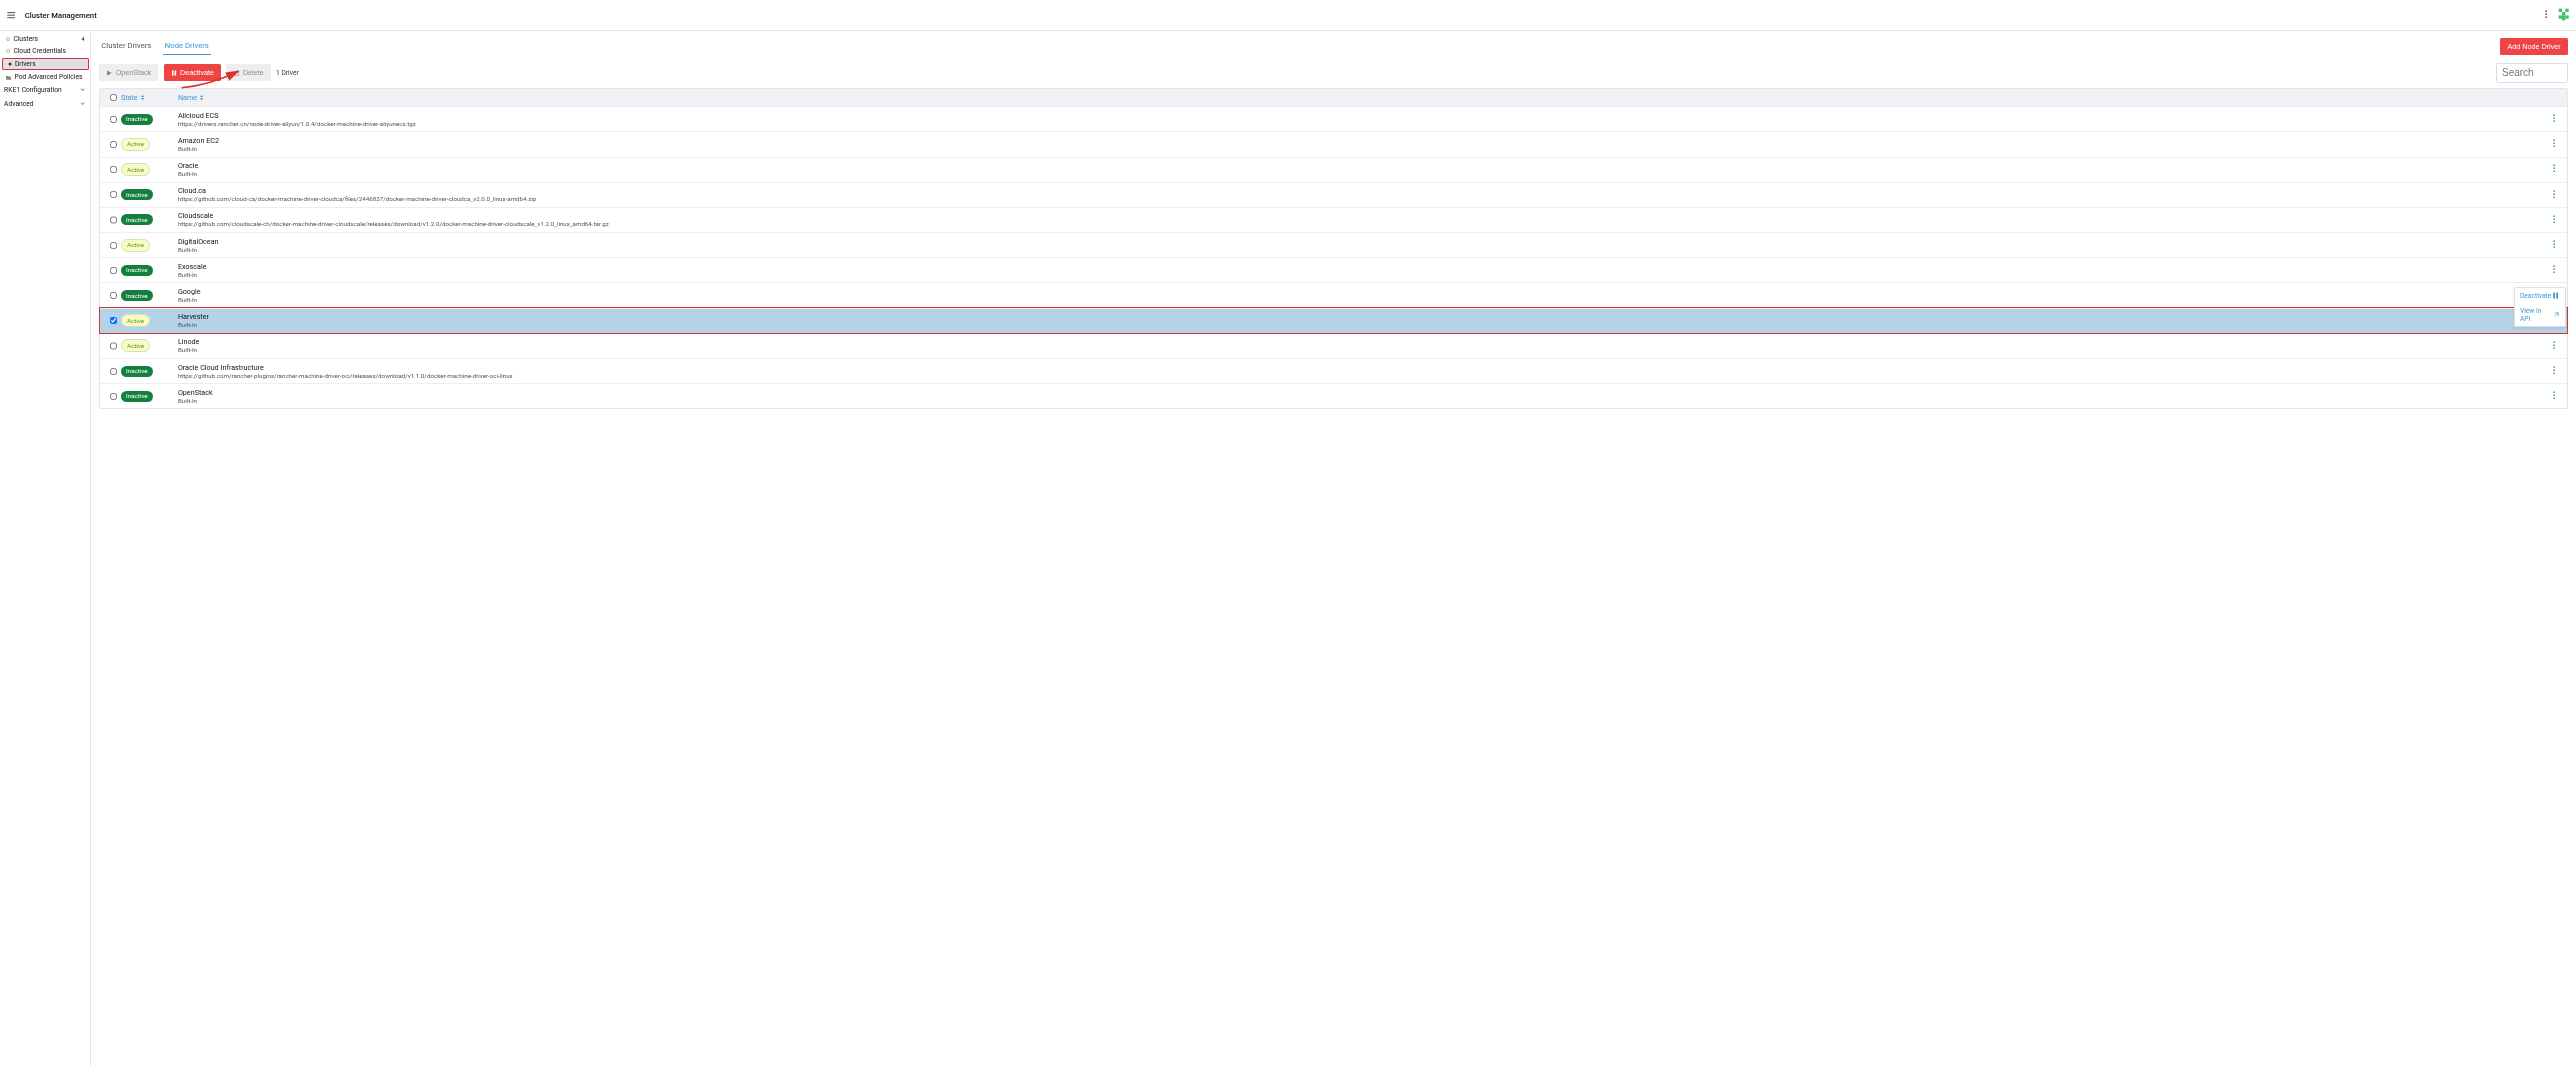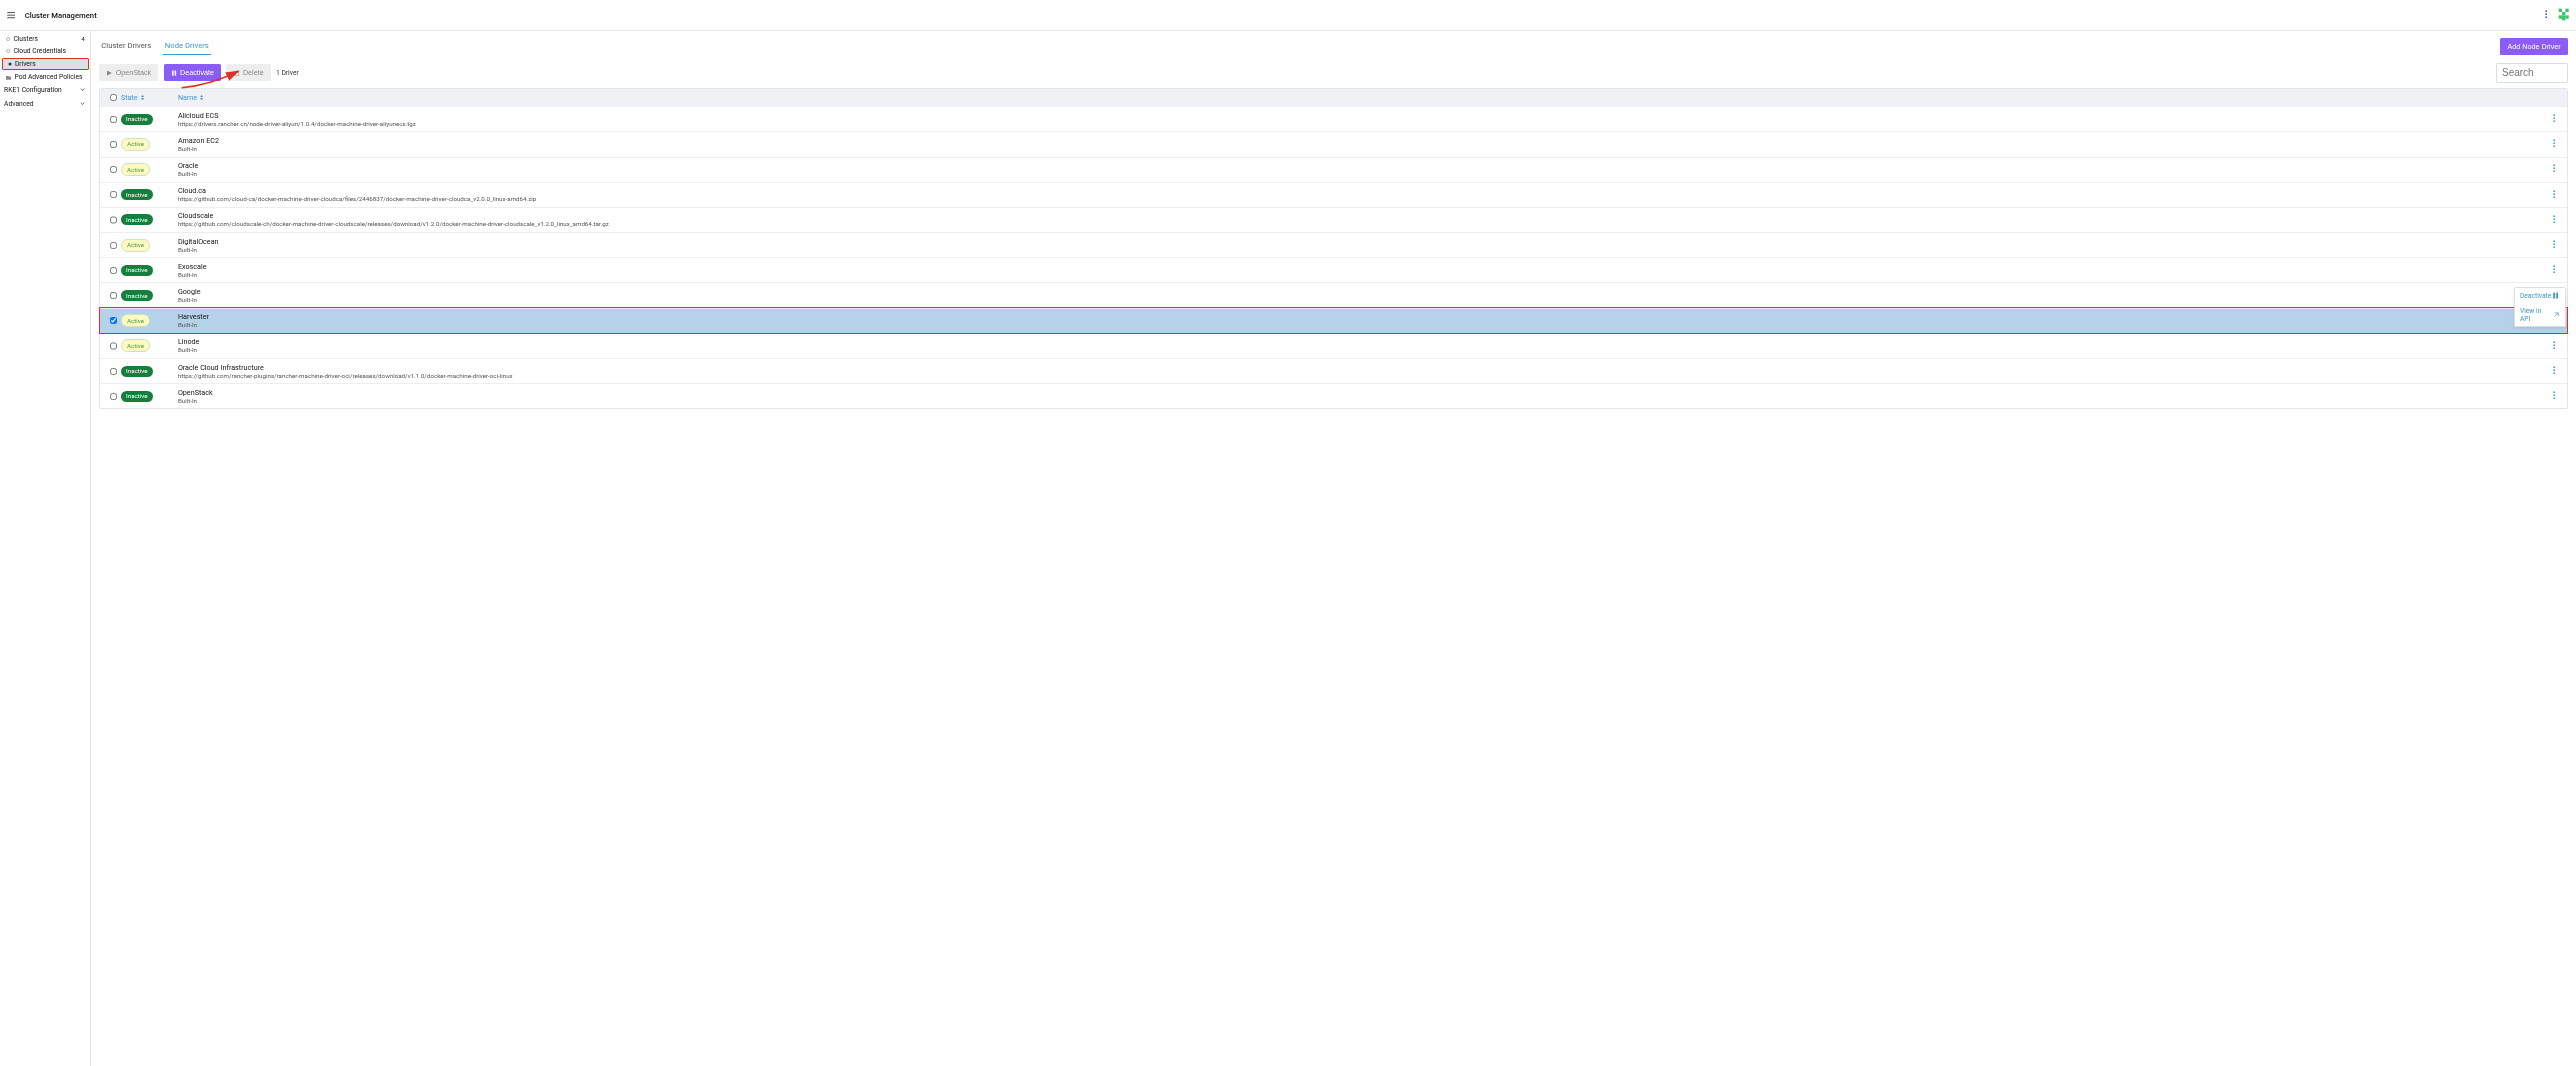--- a/index.html
+++ b/index.html
@@ -29,21 +29,21 @@
   .side-group { display: flex; align-items: center; padding: 3.1px 5.2px 3.1px 4.1px; font-size: 6.7px; cursor: pointer; }
   .side-group .chev { margin-left: auto; }
 
   
   .tabbar { display: flex; align-items: center; }
   .tabs { display: flex; gap: 9.3px; }
   .tab { padding: 3.1px 2.1px 4.1px 2.1px; font-size: 7.7px; color: #555; cursor: pointer; }
   .tab.active { color: #3d98d3; border-bottom: 1px solid #3d98d3; }
   .tabbar-right { margin-left: auto; }
   .btn { border: none; border-radius: 1.5px; padding: 4.1px 7.2px; font-size: 7.2px; cursor: pointer; display: inline-flex; align-items: center; gap: 3.1px; }
-  .btn-primary { background: #8b5cf6; color: #fff; }
+  .btn-primary { background: #ef4444; color: #fff; }
   .btn-disabled { background: #eee; color: #888; cursor: default; }
   .btn-row { display: flex; align-items: center; margin-top: 7.2px; gap: 5.2px; }
   .count-label { font-size: 6.7px; color: #333; }
   .search-box { margin-left: auto; }
   .search-box input { border: 0.5px solid #d9dde3; border-radius: 1.5px; padding: 3.6px 5.2px; width: 72px; font-size: 10px; }
 
   
   .table { margin-top: 5.2px; border: 0.5px solid #e2e5ea; border-radius: 1.5px; }
   .thead { background: #eff1f5; display: flex; align-items: center; padding: 4.1px 5.2px; }
   .th-check { width: 15.5px; display: flex; justify-content: center; }

